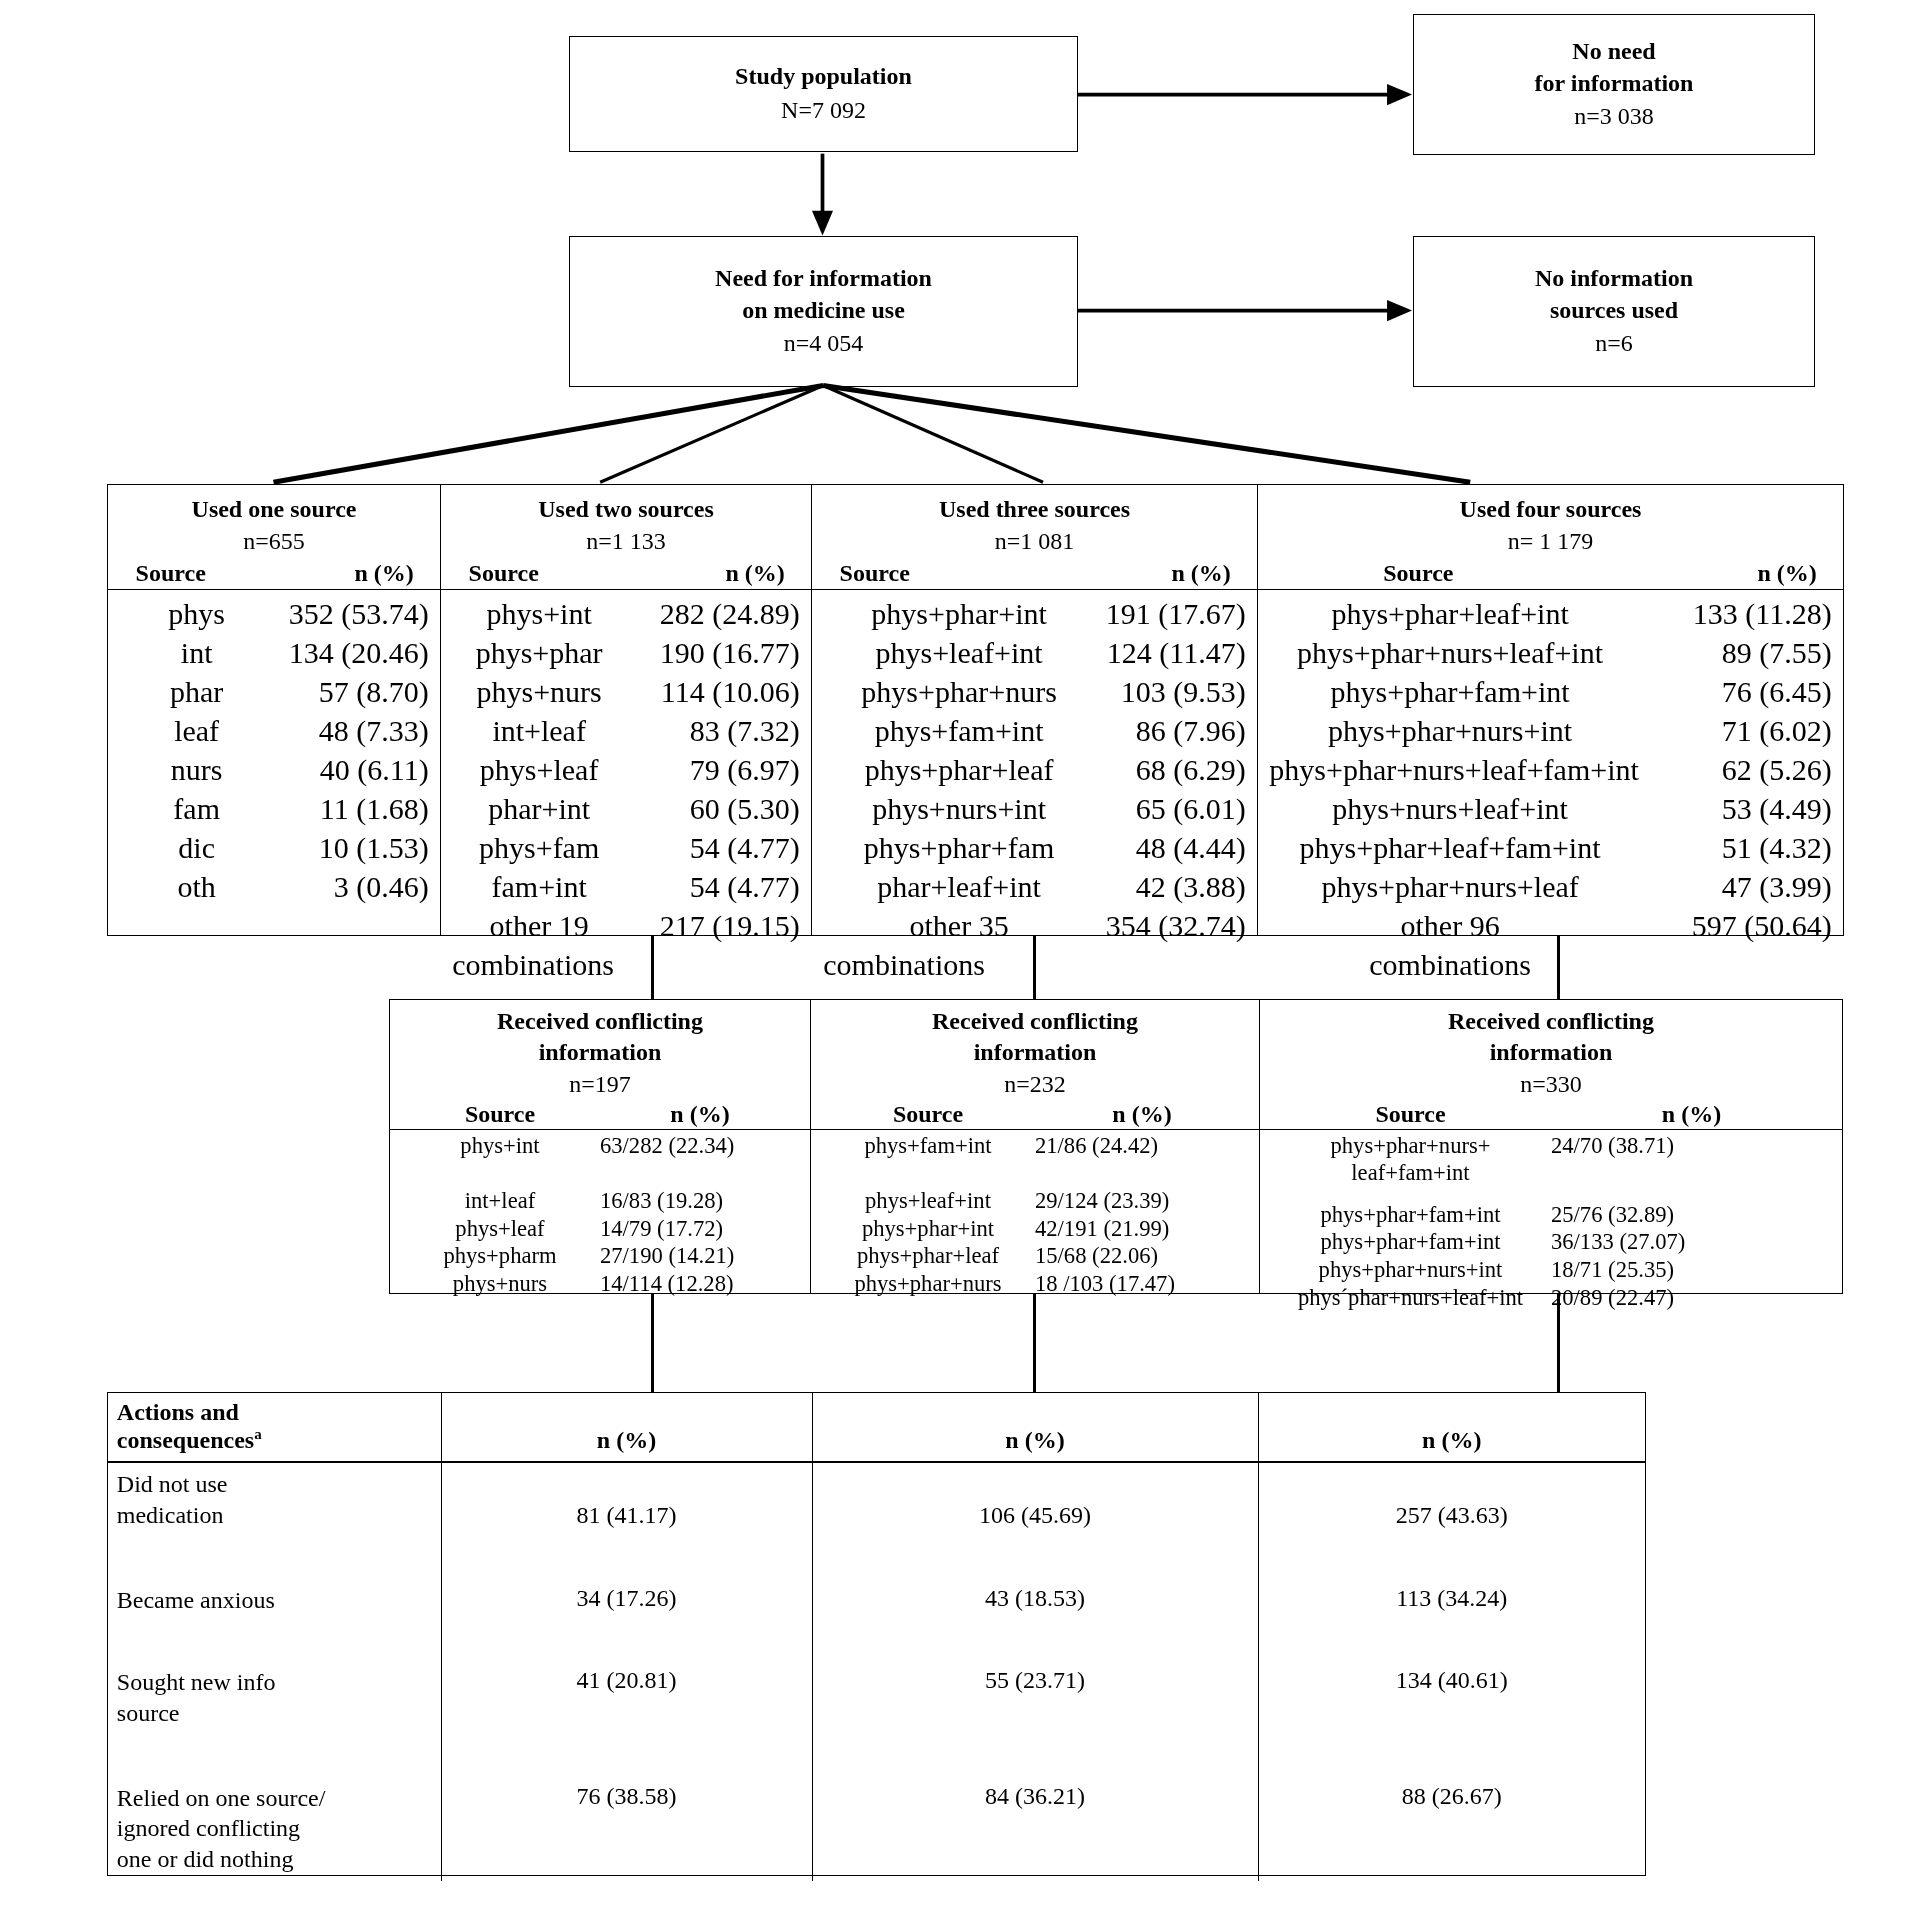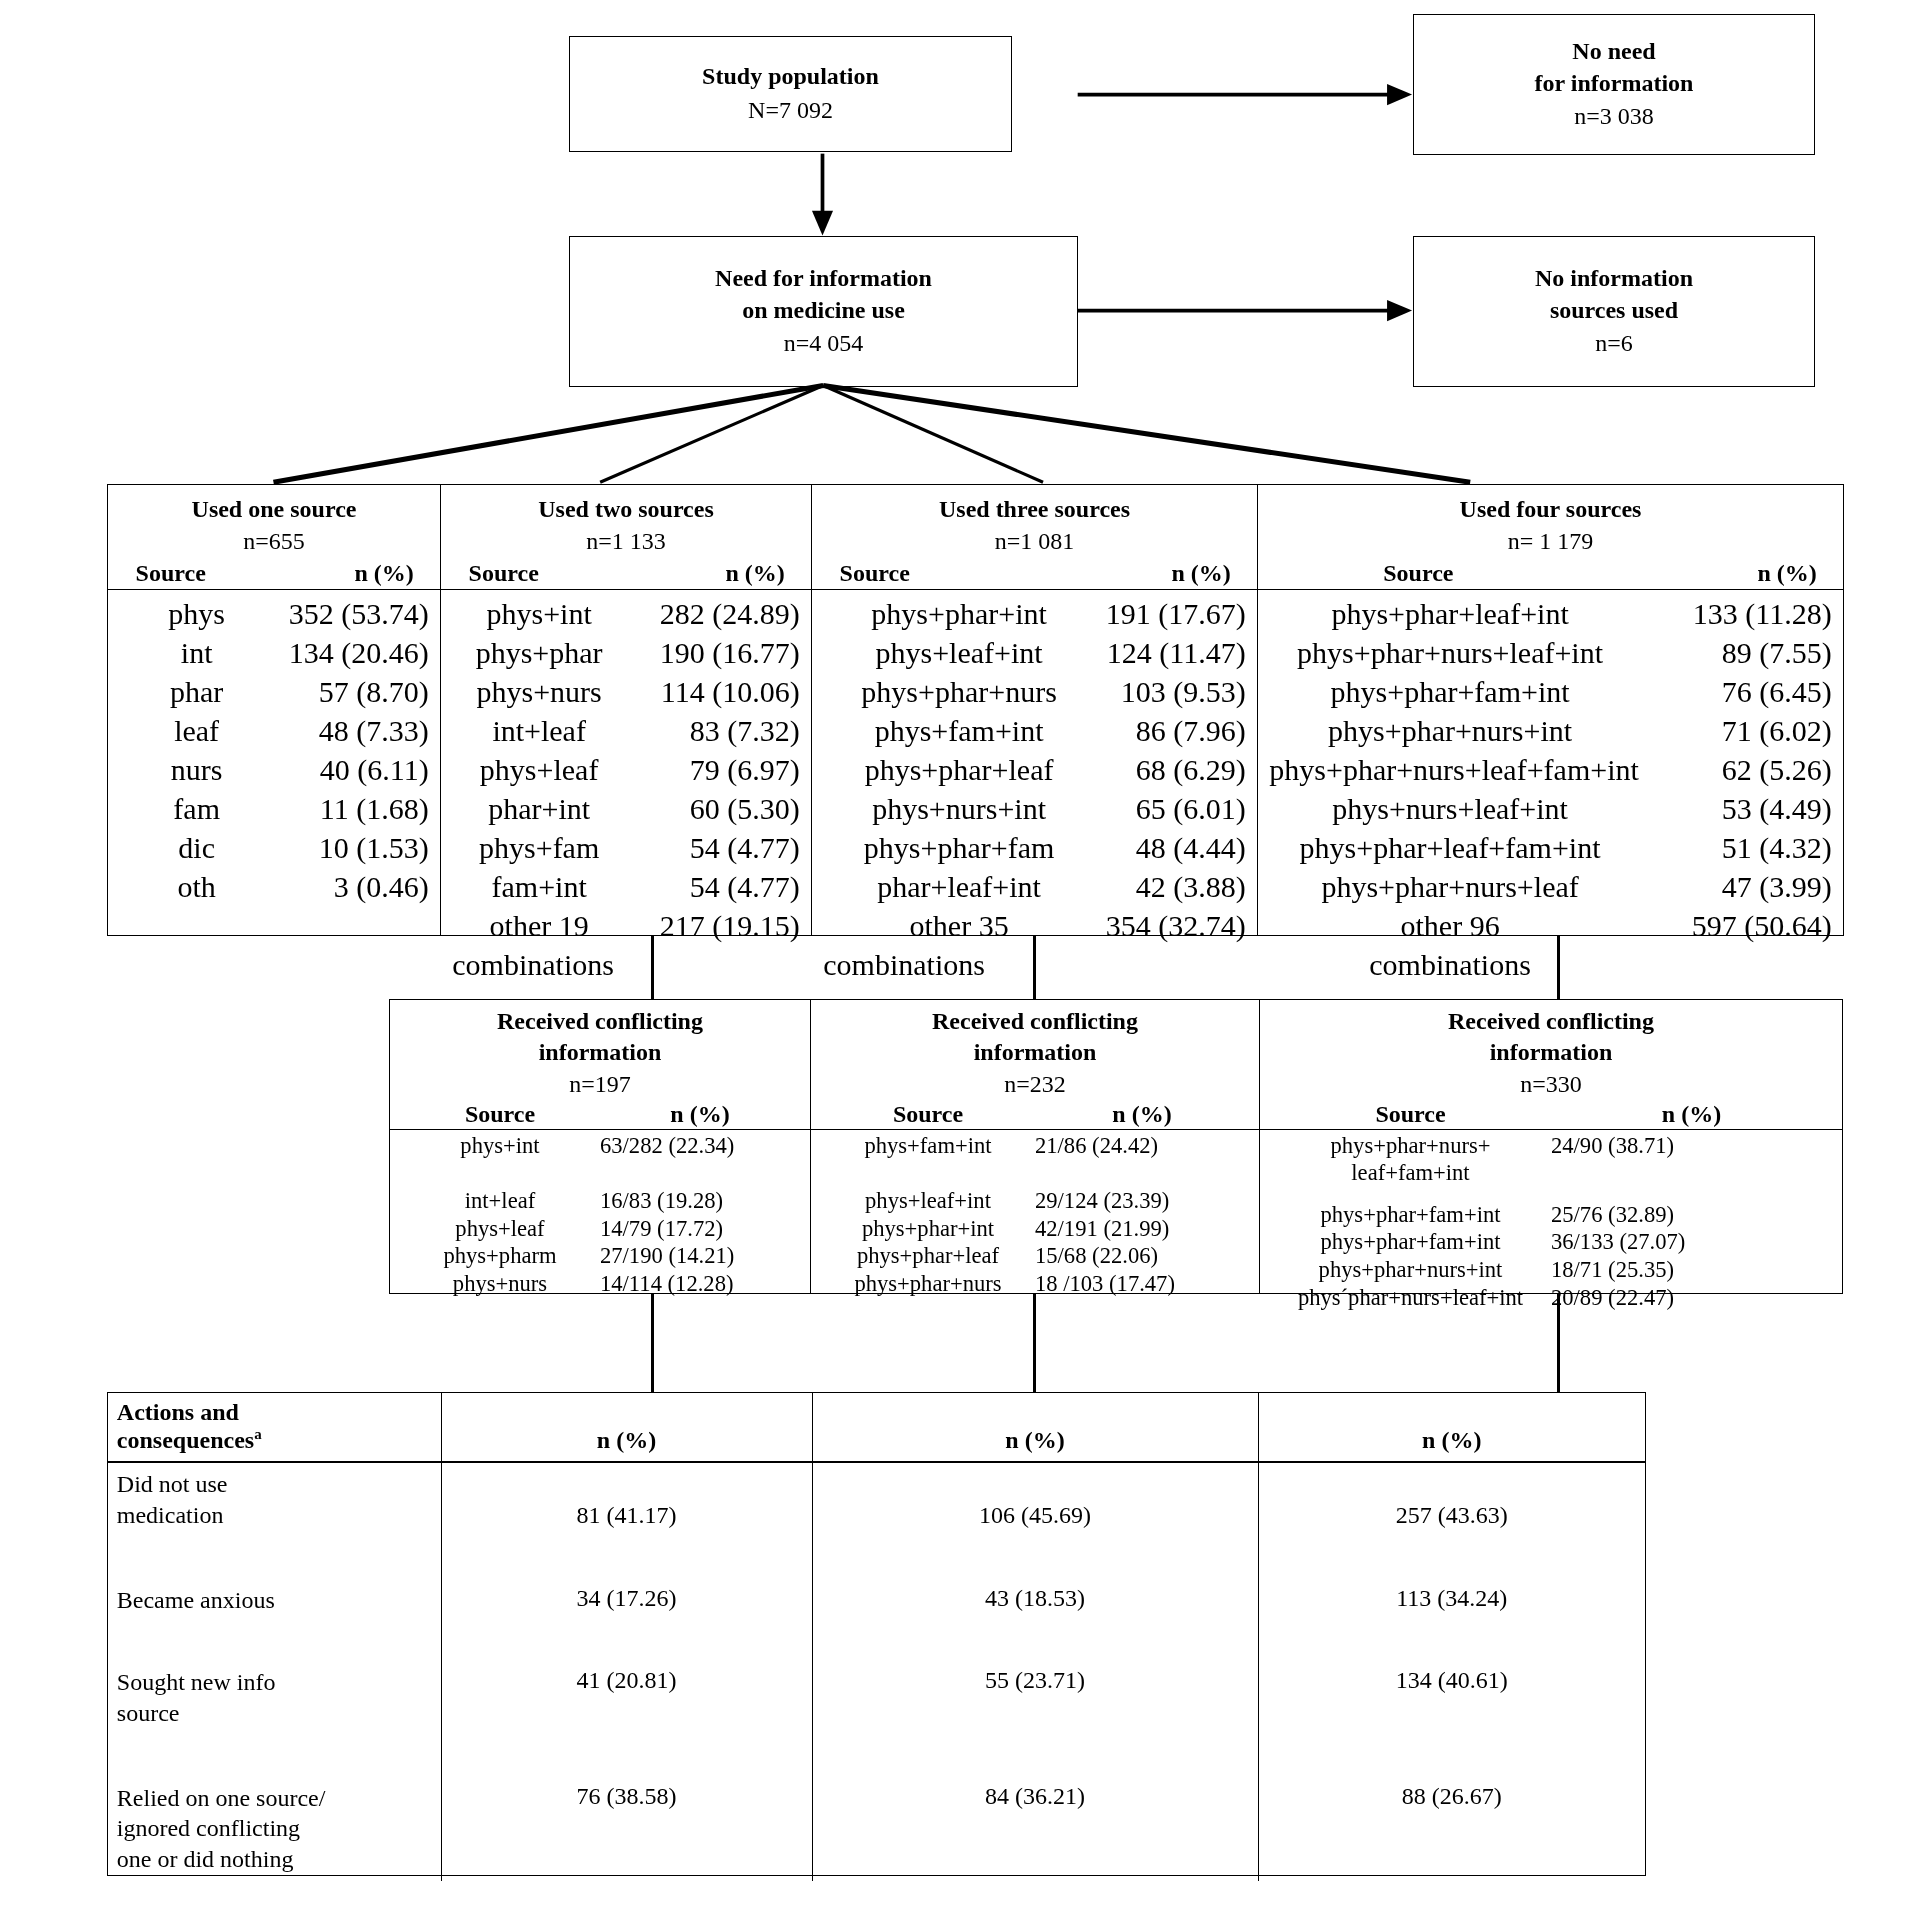--- a/index.html
+++ b/index.html
@@ -60,21 +60,21 @@
   #actions-table thead th.val{text-align:center;}
   #actions-table tbody td{font-size:24px;padding:6.3px 8.8px;}
   #actions-table tbody td.lbl{text-align:left;line-height:1.28;}
   #actions-table tbody td.val{text-align:center;}
 </style>
 </head>
 <body>
 
 <div id="root">
 
-  <div class="box tbox" style="left:569px;top:36px;width:443px;height:116px;">
+  <div class="box tbox" style="left:569px;top:36px;width:509px;height:116px;">
     <div class="ttl">Study population</div>
     <div class="num">N=7 092</div>
   </div>
 
   <div class="box tbox" style="left:1413px;top:14px;width:402px;height:141px;">
     <div class="ttl">No need</div>
     <div class="ttl">for information</div>
     <div class="num">n=3 038</div>
   </div>
 
@@ -402,21 +402,21 @@
       <div class="cf-colhdr">
         <span class="c1">Source</span>
         <span class="c2">n (%)</span>
       </div>
       <div class="cf-rows">
         <div class="crow">
           <span class="c1">
             <span class="sub">phys+phar+nurs+</span>
             <span class="sub">leaf+fam+int</span>
           </span>
-          <span class="c2">24/90 (38.71)</span>
+          <span class="c2">24/70 (38.71)</span>
         </div>
         <div class="crow gap" style="margin-top:14px;">
             <span class="c1">phys+phar+fam+int</span>
             <span class="c2">25/76 (32.89)</span>
           </div>
         <div class="crow">
             <span class="c1">phys+phar+fam+int</span>
             <span class="c2">36/133 (27.07)</span>
           </div>
         <div class="crow">

